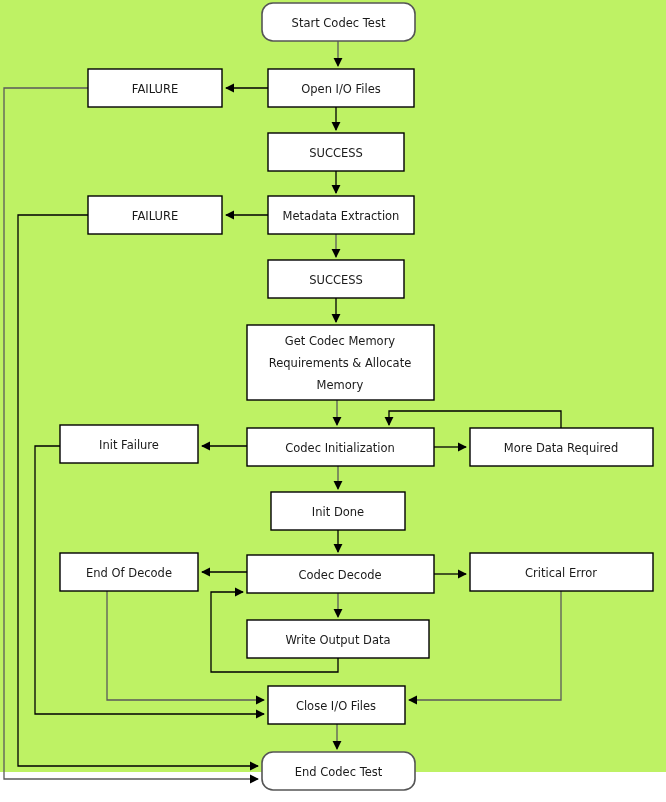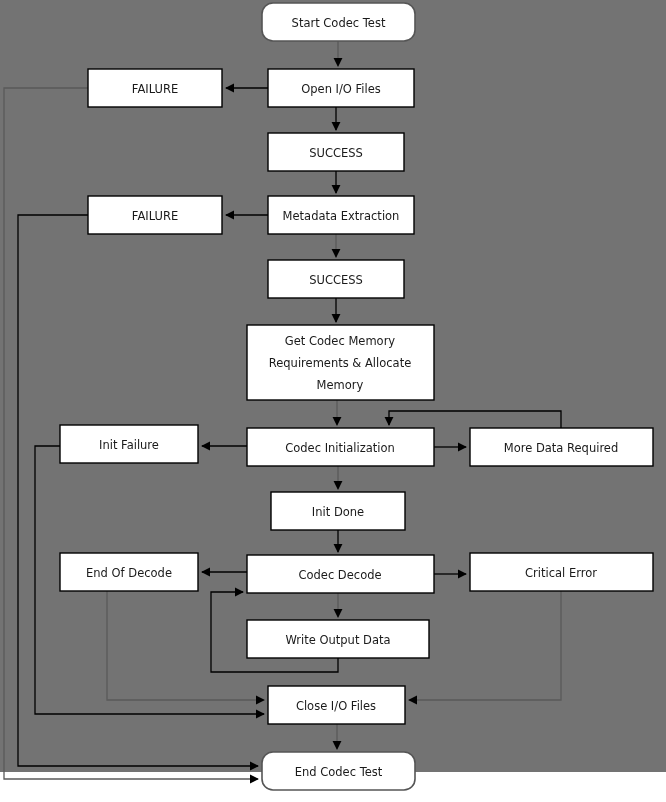--- a/index.html
+++ b/index.html
@@ -10,21 +10,21 @@
   body {
     width: 666px;
     height: 802px;
     font-family: "DejaVu Sans", sans-serif;
     overflow: hidden;
   }
   #flowchart-root {
     position: relative;
     width: 666px;
     height: 772px;
-    background: #737373;
+    background: #bef264;
   }
   svg#flow-svg {
     display: block;
     width: 666px;
     height: 802px;
   }
   .node-rect {
     fill: #ffffff;
     stroke: #000000;
     stroke-width: 1.4;

